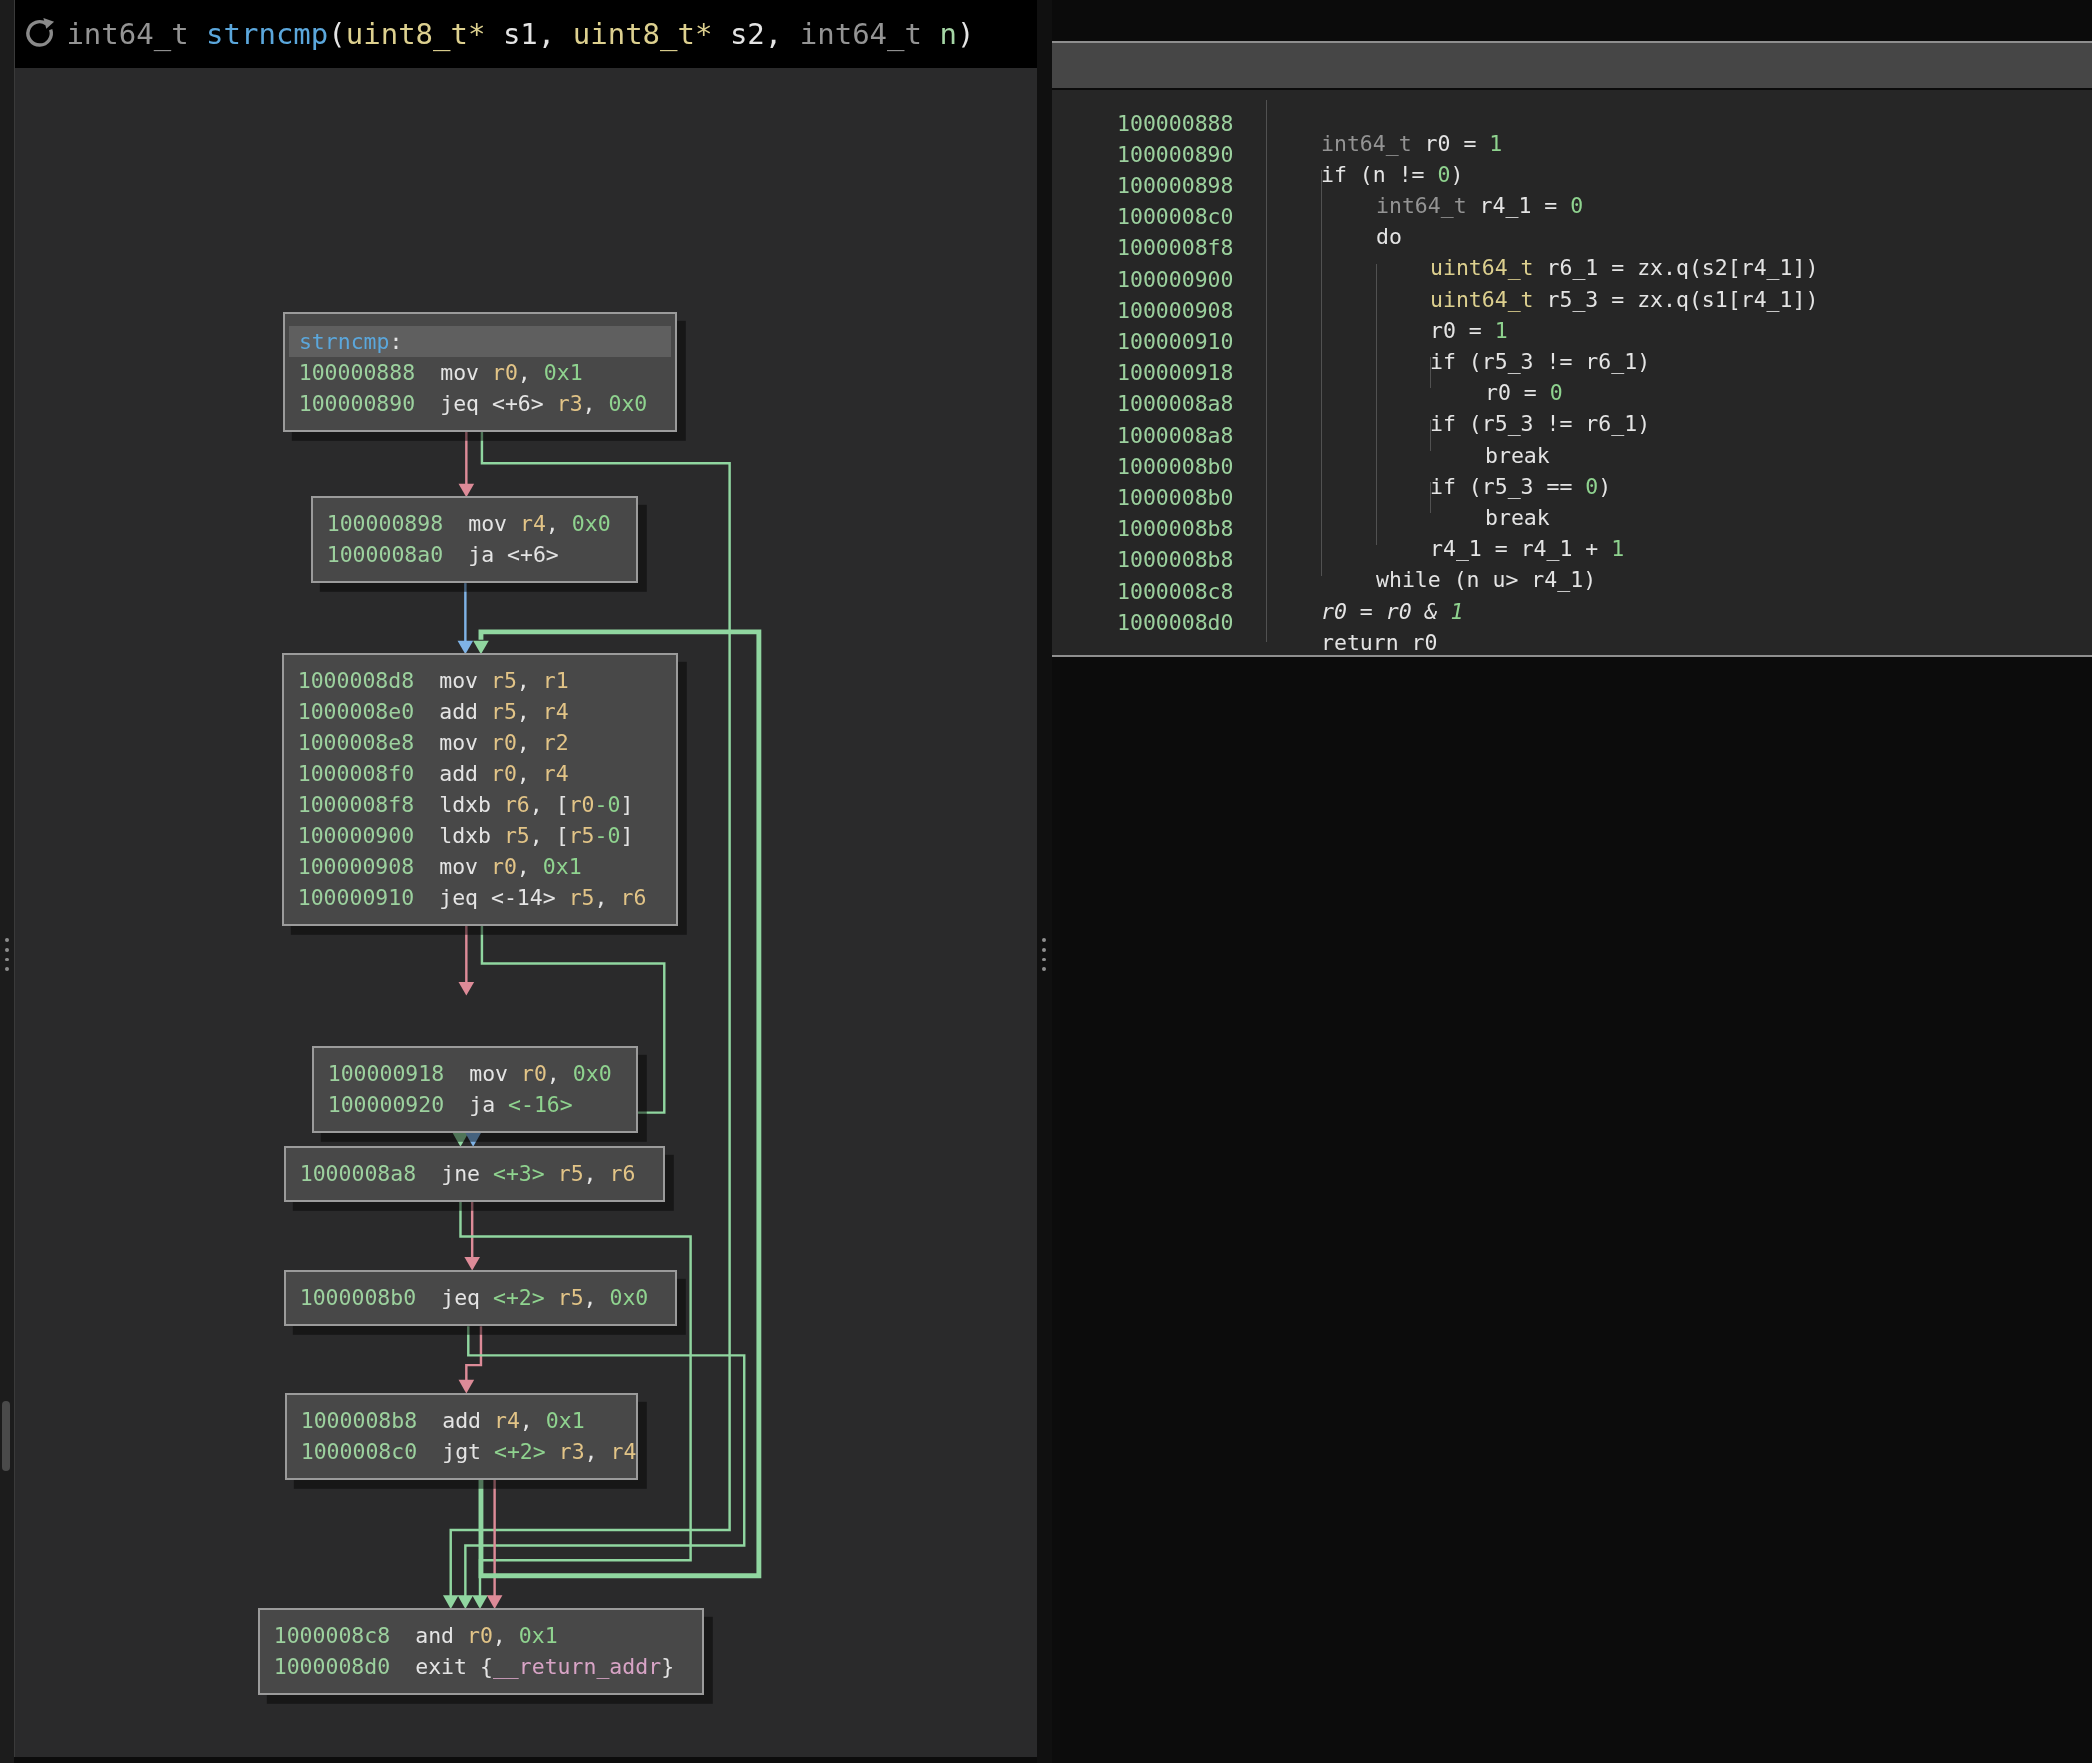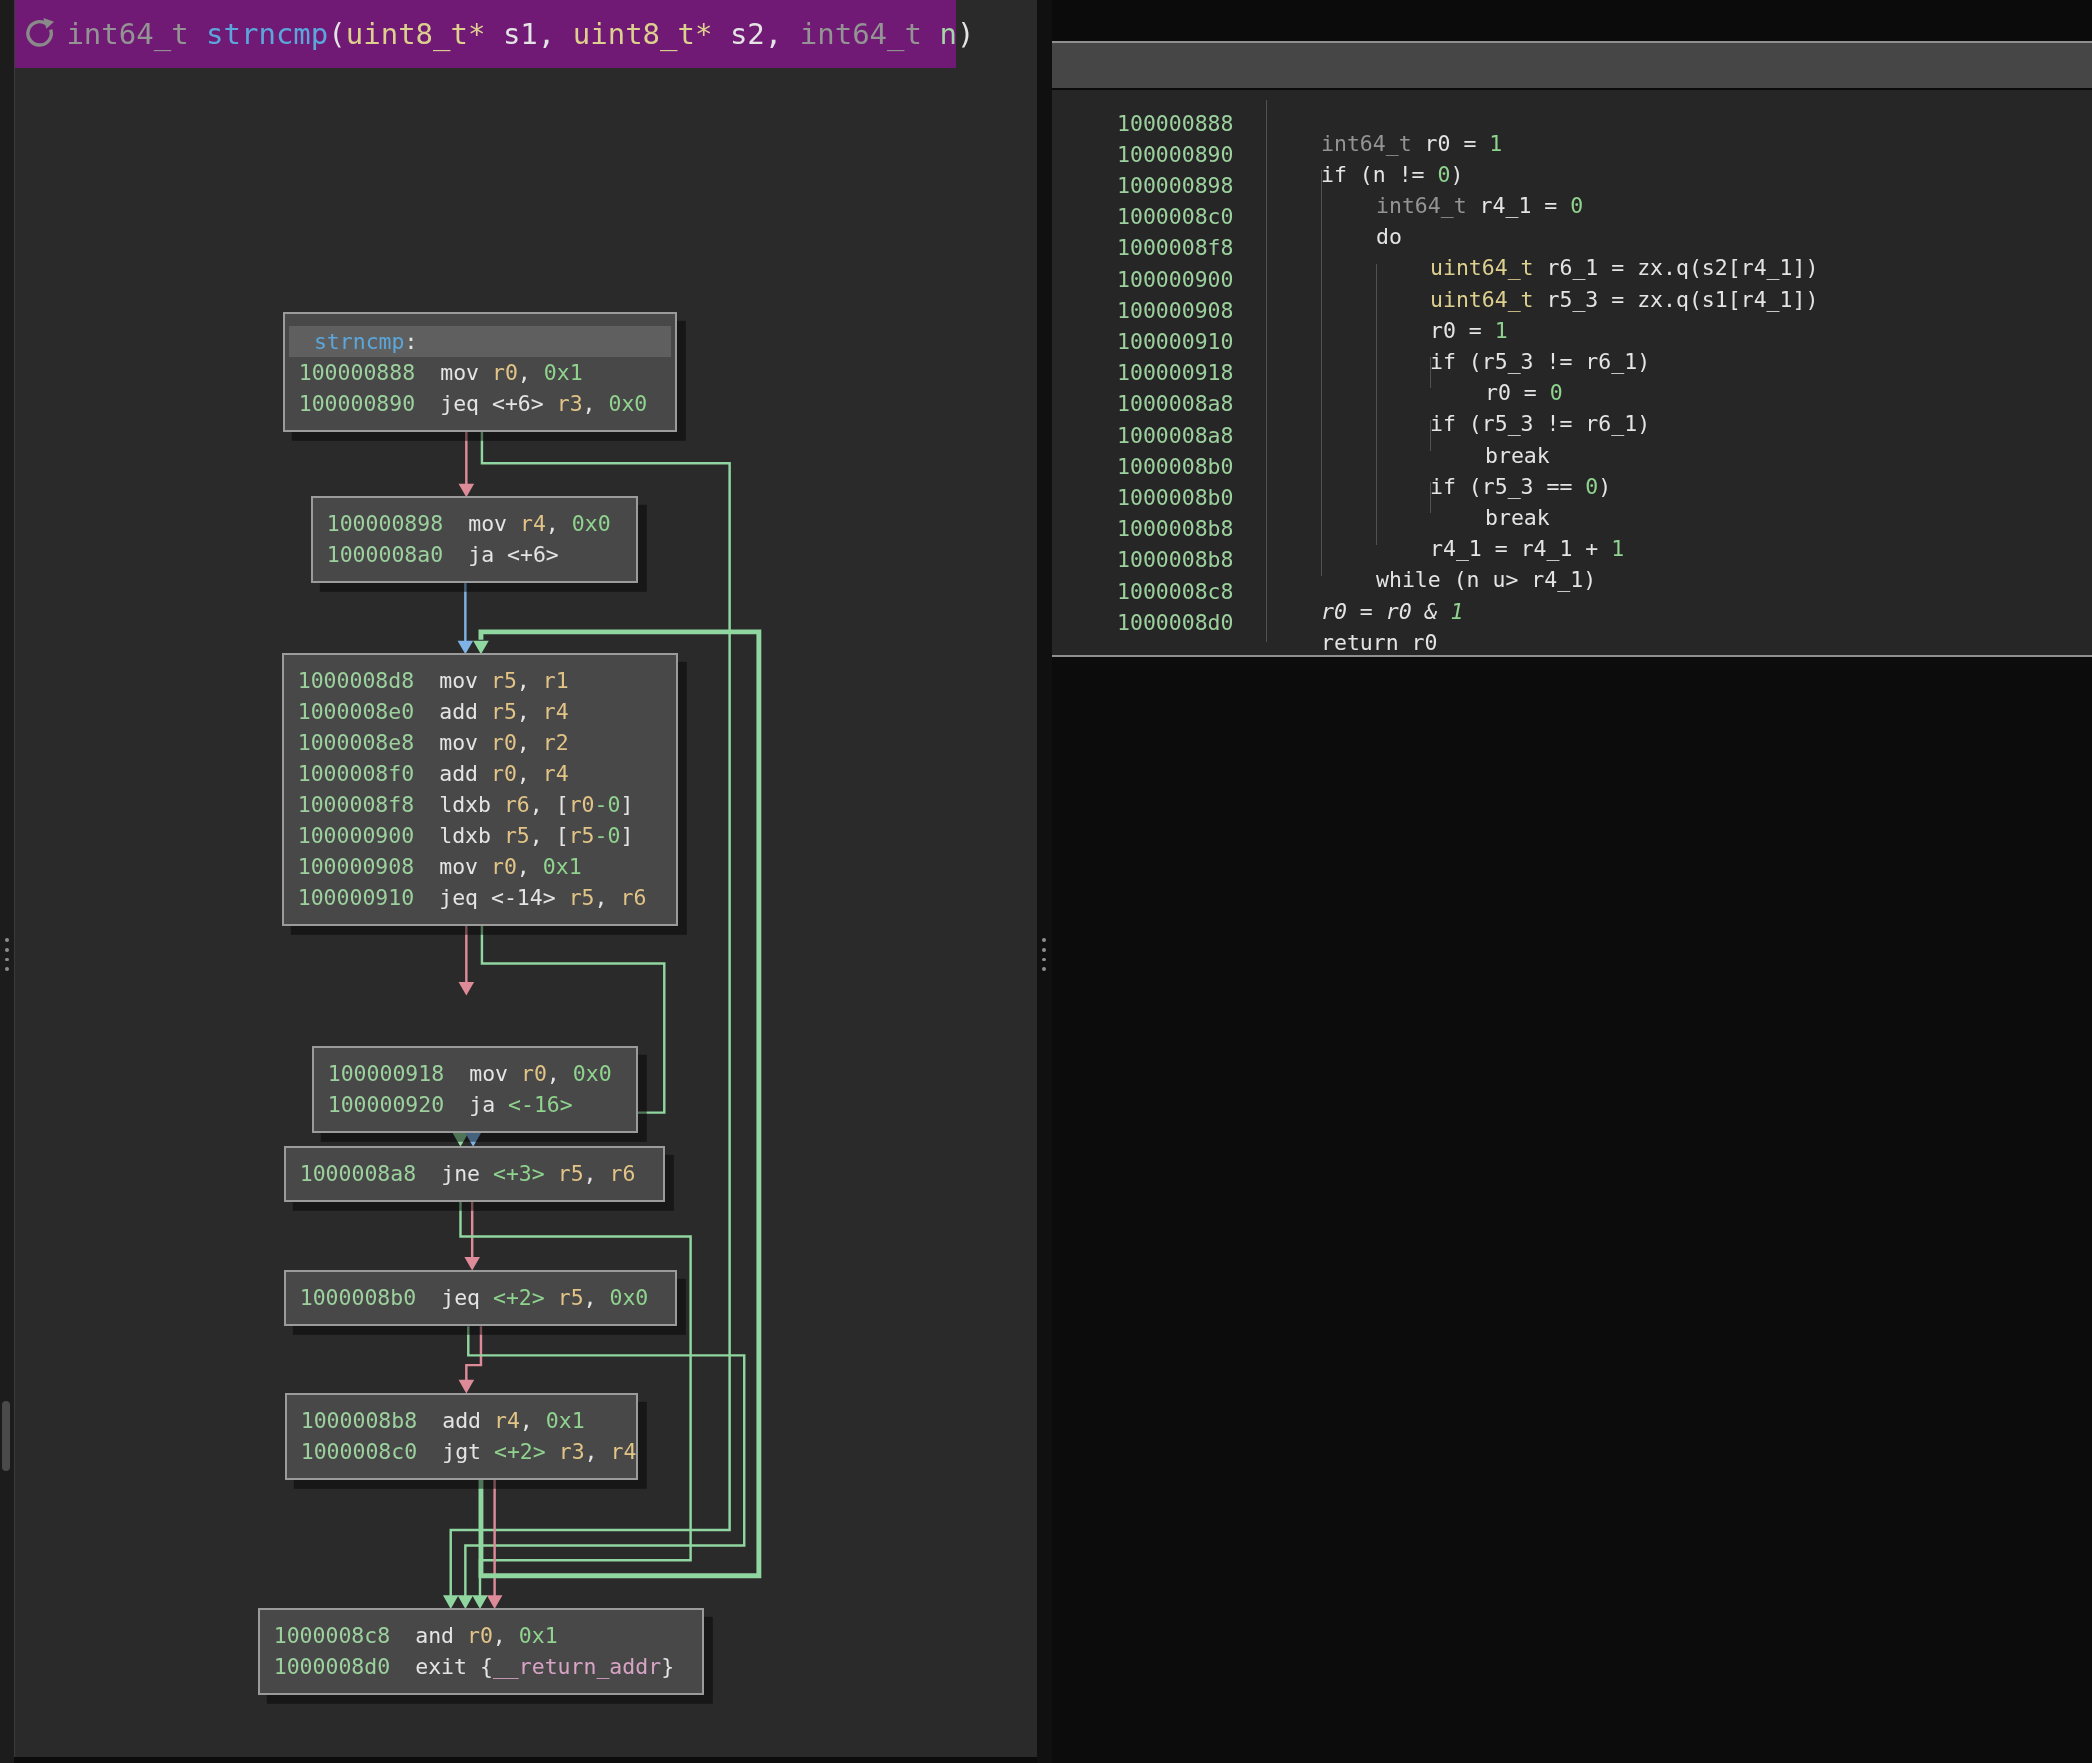--- a/index.html
+++ b/index.html
@@ -9,35 +9,35 @@
   
   .graph-panel{position:absolute;left:0;top:0;width:1037px;height:1763px;
                background:#2a2a2b;overflow:hidden;}
   .gutter{position:absolute;left:0;top:0;width:13.7px;height:1763px;background:#1c1c1c;
           border-right:1px solid #3a3a3a;z-index:5;}
   .scroll-thumb{position:absolute;left:2px;top:1401px;width:7.8px;height:70px;
                 background:#4a4a4a;border-radius:3.9px;}
   .grip{position:absolute;display:flex;flex-direction:column;gap:5.9px;z-index:9;}
   .grip i{width:3.9px;height:3.9px;border-radius:50%;background:#8d8d8d;display:block;}
   .grip-left{left:4.9px;top:938px;}
-  .graph-header{position:absolute;left:13.7px;top:0;width:942px;height:68px;
-                display:flex;align-items:center;z-index:4;background:#701a75;}
+  .graph-header{position:absolute;left:13.7px;top:0;width:1023px;height:68px;
+                display:flex;align-items:center;z-index:4;background:#000000;}
   .reload-icon{margin:0 9.8px 0 5.9px;flex:0 0 auto;}
   .sig-left{font-size:29px;white-space:pre;}
   .edges{position:absolute;left:0;top:0;z-index:1;}
   .e-g{stroke:var(--edge_true_green);fill:none;stroke-width:2.5px;}
   .e-p{stroke:var(--edge_false_pink);fill:none;stroke-width:2.5px;}
   .e-b{stroke:var(--edge_uncond_blue);fill:none;stroke-width:2.5px;}
   .e-thick{stroke-width:5px;}
   .a-g{fill:var(--edge_true_green);} .a-p{fill:var(--edge_false_pink);} .a-b{fill:var(--edge_uncond_blue);}
 
   .block{position:absolute;background:#484848;border:2px solid #9b9b9b;
          box-shadow:8.8px 8.8px 0 0 rgba(0,0,0,0.45);z-index:2;
          font-size:21.5px;line-height:31px;padding:9.8px 0 11.7px;box-sizing:border-box;}
-  .block-title{background:#5f5f5f;margin:2px 3.9px 0;padding-left:25px;white-space:pre;}
+  .block-title{background:#5f5f5f;margin:2px 3.9px 0;padding-left:10px;white-space:pre;}
   .brow{padding-left:13.7px;white-space:pre;}
   .baddr{margin-right:25px;color:var(--address_green);}
   .bottom-strip{position:absolute;left:13.7px;top:1757px;width:1023px;height:5.9px;
                 background:#0c0c0c;z-index:6;}
 
   
   .splitter{position:absolute;left:1037px;top:0;width:14.6px;height:1763px;background:#101010;z-index:7;}
   .grip-split{left:1042px;top:938px;position:absolute;}
 
   

